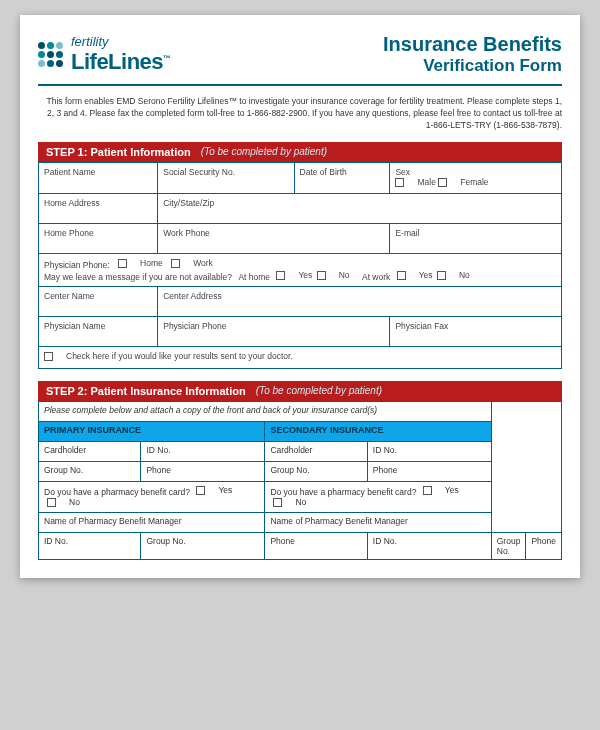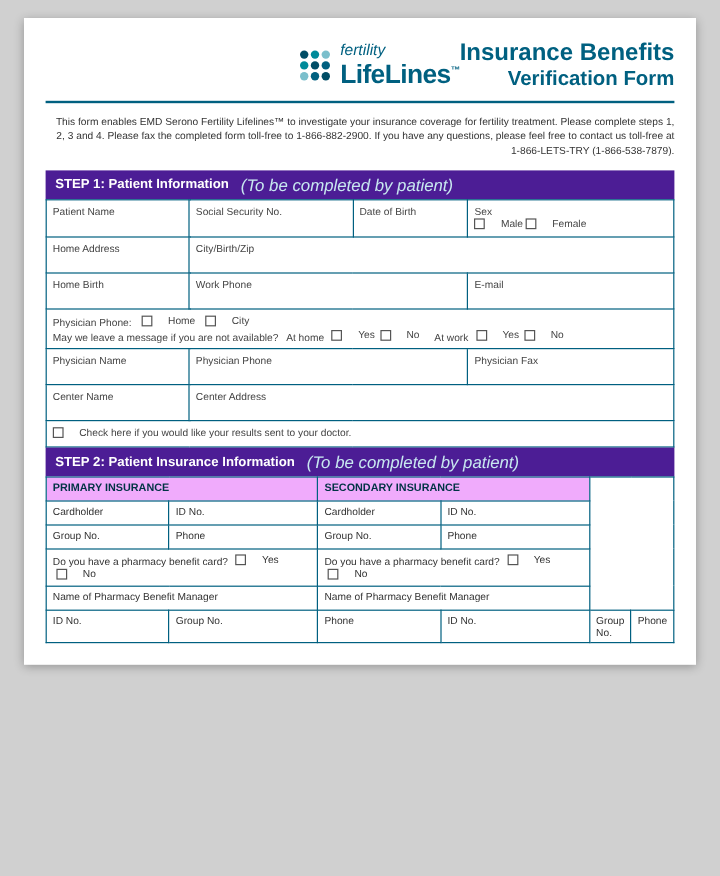--- a/index.html
+++ b/index.html
@@ -17,21 +17,21 @@
       background: #fff;
       width: 560px;
       padding: 18px 18px 18px 18px;
       box-shadow: 0 2px 8px rgba(0,0,0,0.3);
     }
 
     
     .header {
       display: flex;
       align-items: center;
-      justify-content: flex-end;
+      justify-content: space-between;
       margin-bottom: 10px;
       border-bottom: 2px solid #006080;
       padding-bottom: 8px;
     }
     .logo-area {
       display: flex;
       align-items: center;
       gap: 8px;
     }
     .logo-dots {
@@ -92,43 +92,44 @@
     .intro-text {
       font-size: 8.5px;
       color: #333;
       line-height: 1.4;
       margin-bottom: 10px;
       text-align: right;
     }
 
     
     .section-header {
-      background: #4c1d95;
+      background: #b91c1c;
       color: #fff;
       display: flex;
       align-items: center;
       padding: 4px 8px;
       margin-bottom: 0;
       gap: 10px;
     }
     .section-header .step-title {
       font-size: 11px;
       font-weight: bold;
     }
     .section-header .step-subtitle {
-      font-size: 14px;
+      font-size: 10px;
       font-style: italic;
       color: #c8e8f0;
     }
 
     
     .form-table {
       width: 100%;
       border-collapse: collapse;
       border: 1px solid #006080;
+      margin-bottom: 12px;
     }
     .form-table td {
       border: 1px solid #006080;
       padding: 4px 5px;
       font-size: 8.5px;
       color: #333;
       vertical-align: top;
       min-height: 22px;
       height: 22px;
     }
@@ -163,21 +164,21 @@
     }
     .ins-table td {
       border: 1px solid #006080;
       padding: 3px 5px;
       font-size: 8.5px;
       color: #333;
       vertical-align: top;
       height: 20px;
     }
     .ins-table td.col-header {
-      background: #f0abfc;
+      background: #0ea5e9;
       font-weight: bold;
       font-size: 9px;
       color: #003344;
       text-transform: uppercase;
     }
   </style>
 </head>
 <body>
 
 <div class="page">
@@ -232,37 +233,37 @@
           <span>Male</span>
         </span>
         <span class="cb-inline">
           <span class="cb-box"></span>
           <span>Female</span>
         </span>
       </td>
     </tr>
     <tr class="tall">
       <td colspan="2" class="label">Home Address</td>
-      <td colspan="3" class="label">City/Birth/Zip</td>
-    </tr>
-    <tr class="tall">
-      <td colspan="2" class="label">Home Birth</td>
+      <td colspan="3" class="label">City/State/Zip</td>
+    </tr>
+    <tr class="tall">
+      <td colspan="2" class="label">Home Phone</td>
       <td colspan="2" class="label">Work Phone</td>
       <td class="label">E-mail</td>
     </tr>
     <tr>
       <td colspan="5" class="label">
         <span>Physician Phone:</span>
         <span class="cb-inline" style="margin-left:6px;">
           <span class="cb-box"></span>
           <span>Home</span>
         </span>
         <span class="cb-inline" style="margin-left:6px;">
           <span class="cb-box"></span>
-          <span>City</span>
+          <span>Work</span>
         </span>
         <br>
         <span>May we leave a message if you are not available?</span>
         <span class="cb-inline" style="margin-left:4px;">
           <span>At home</span>
         </span>
         <span class="cb-inline" style="margin-left:4px;">
           <span class="cb-box"></span>
           <span>Yes</span>
         </span>
@@ -273,48 +274,51 @@
         <span style="margin-left:10px;">At work</span>
         <span class="cb-inline" style="margin-left:4px;">
           <span class="cb-box"></span>
           <span>Yes</span>
         </span>
         <span class="cb-inline" style="margin-left:2px;">
           <span class="cb-box"></span>
           <span>No</span>
         </span>
       </td>
+    </tr>
+    <tr class="tall">
+      <td colspan="2" class="label">Center Name</td>
+      <td colspan="3" class="label">Center Address</td>
     </tr>
     <tr class="tall">
       <td colspan="2" class="label">Physician Name</td>
       <td colspan="2" class="label">Physician Phone</td>
       <td class="label">Physician Fax</td>
-    </tr>
-    <tr class="tall">
-      <td colspan="2" class="label">Center Name</td>
-      <td colspan="3" class="label">Center Address</td>
     </tr>
     <tr>
       <td colspan="5" class="label">
         <span class="cb-inline">
           <span class="cb-box"></span>
           <span>Check here if you would like your results sent to your doctor.</span>
         </span>
       </td>
     </tr>
   </tbody>
     </table>
 
   <div class="section-header">
     <span class="step-title">STEP 2: Patient Insurance Information</span>
     <span class="step-subtitle">(To be completed by patient)</span>
   </div>
 
   <table class="ins-table">
     <tbody>
+        <tr>
+      <td colspan="4" class="label" style="font-style:italic; border-bottom:1px solid #006080;">Please complete below and attach a copy of the front and back of your insurance card(s)</td>
+    </tr>
     <tr>
       <td colspan="2" class="col-header">PRIMARY INSURANCE</td>
       <td colspan="2" class="col-header">SECONDARY INSURANCE</td>
     </tr>
 
     <tr>
       <td style="width:22%;" class="label">Cardholder</td>
       <td style="width:28%;" class="label">ID No.</td>
       <td style="width:22%;" class="label">Cardholder</td>
       <td style="width:28%;" class="label">ID No.</td>

